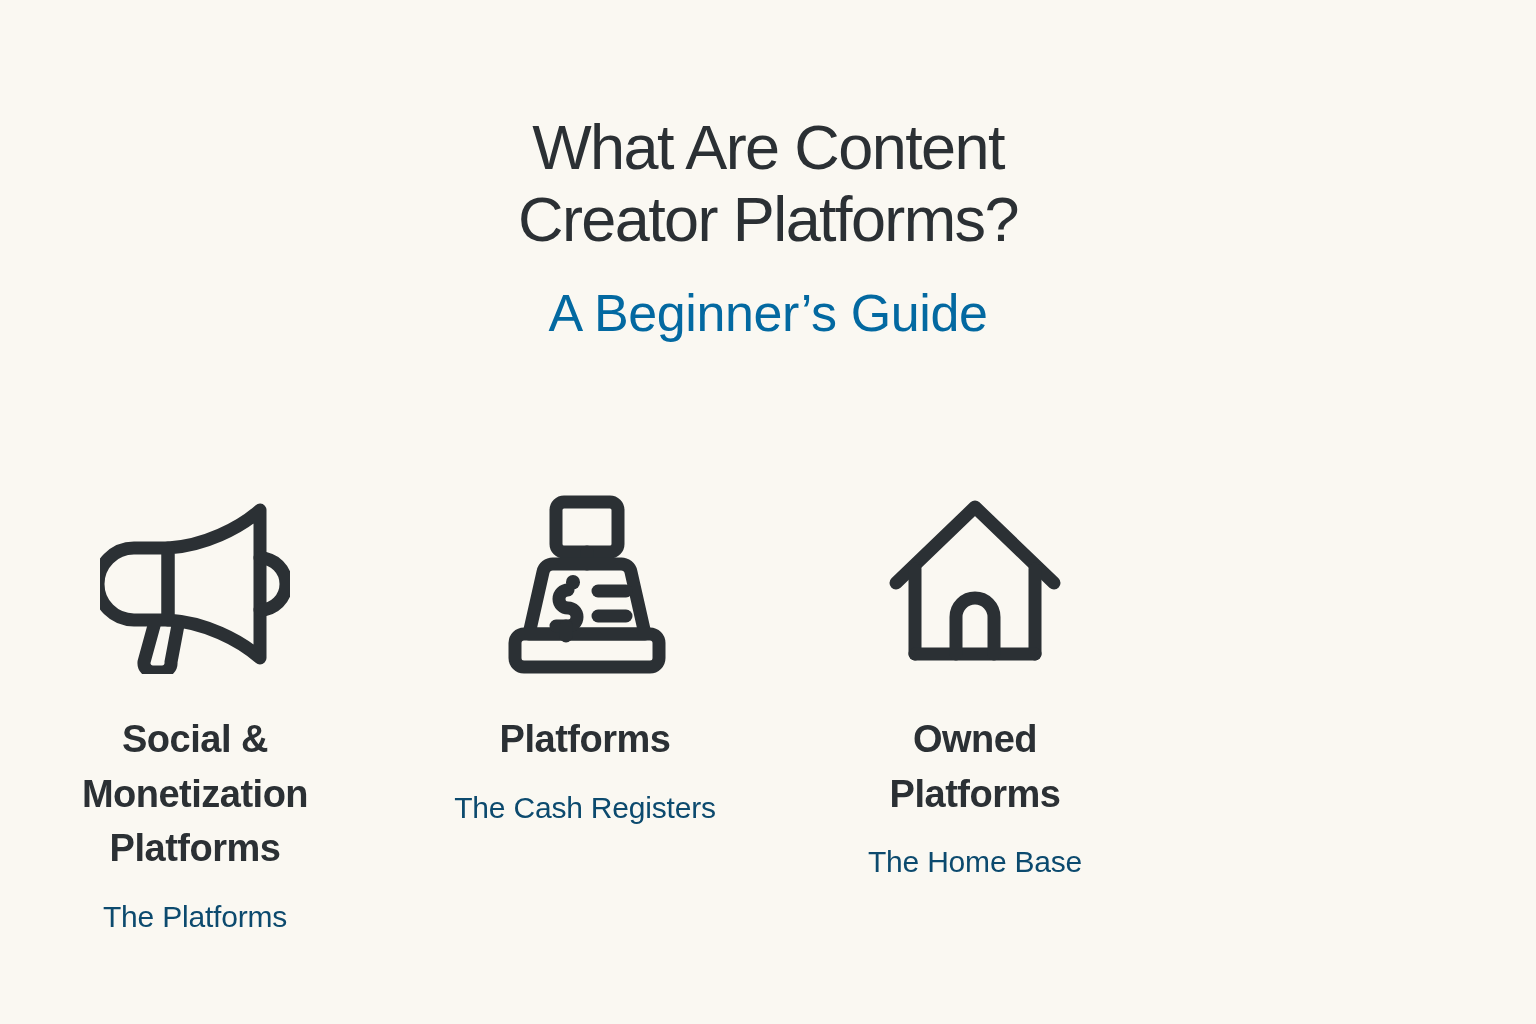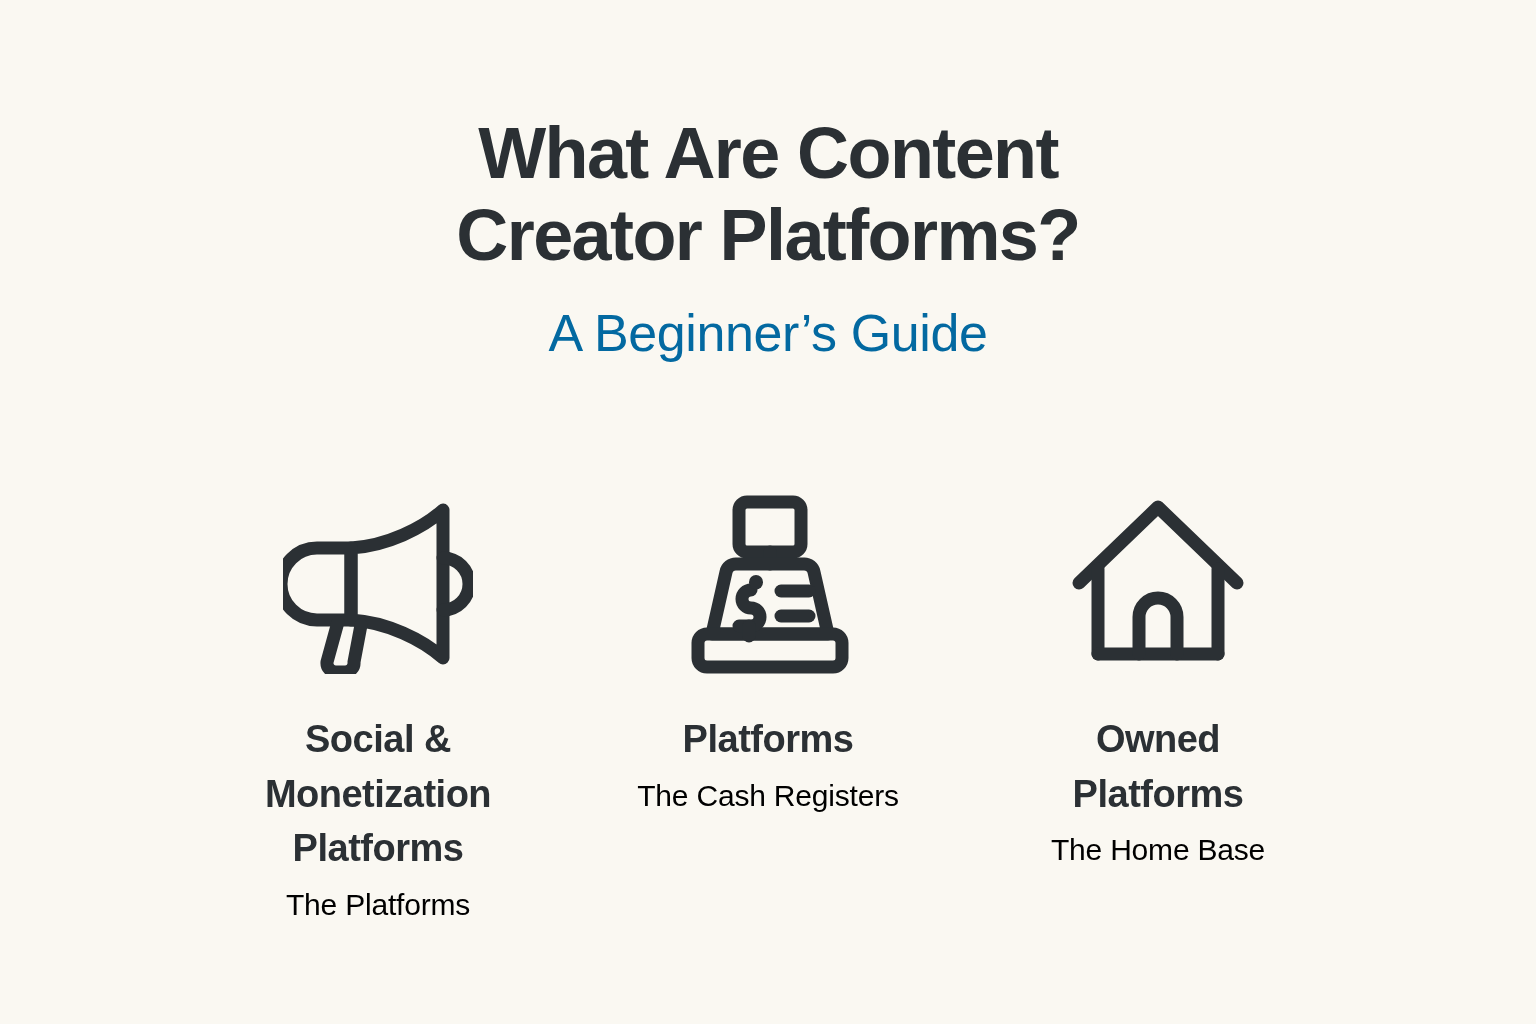--- a/index.html
+++ b/index.html
@@ -28,22 +28,22 @@
   
   .header {
     position: absolute;
     top: 112px;
     left: 0;
     width: 1536px;
     text-align: center;
   }
 
   .title {
-    font-size: 72px;
-    font-weight: 700;
+    font-size: 63px;
+    font-weight: 400;
     line-height: 1.14;
     letter-spacing: -1.6px;
     color: #2b3034;
     padding: 0 200px;
   }
 
   .title-line {
     display: block;
   }
 
@@ -56,21 +56,21 @@
     color: #0369a1;
   }
 
   
   .columns {
     position: absolute;
     top: 484px;
     left: 0;
     width: 1536px;
     display: flex;
-    justify-content: center;
+    justify-content: flex-start;
     align-items: flex-start;
   }
 
   .column {
     width: 390px;
     display: flex;
     flex-direction: column;
     align-items: center;
   }
 
@@ -90,27 +90,27 @@
     font-size: 38px;
     font-weight: 700;
     line-height: 1.44;
     letter-spacing: -0.5px;
     text-align: center;
     color: #2b3034;
     max-width: 330px;
   }
 
   .col-caption {
-    margin-top: 10px;
+    margin-top: 22px;
     font-size: 30px;
     font-weight: 400;
     line-height: 1.25;
     letter-spacing: -0.2px;
     text-align: center;
-    color: #000000;
+    color: #0c4a6e;
   }
 </style>
 </head>
 <body>
 
 <div class="poster">
 
   <div class="header">
     <h1 class="title">
       <span class="title-line">What Are Content</span>

